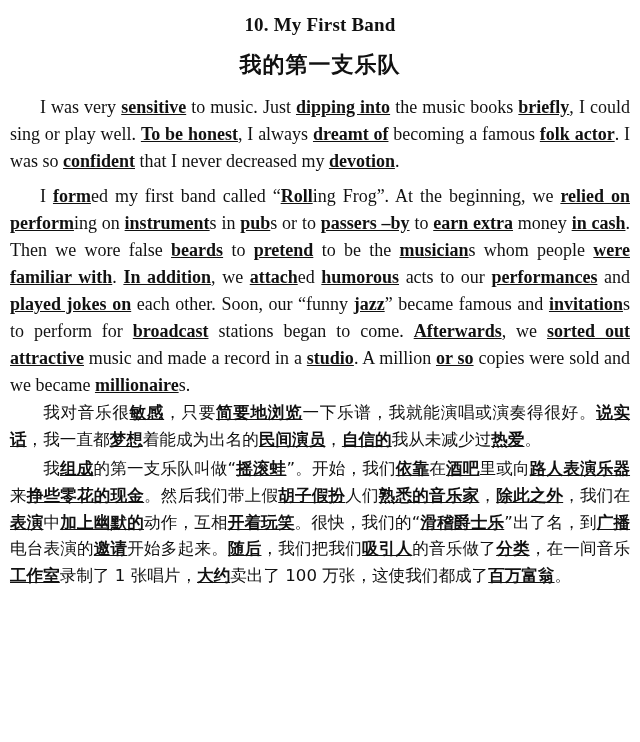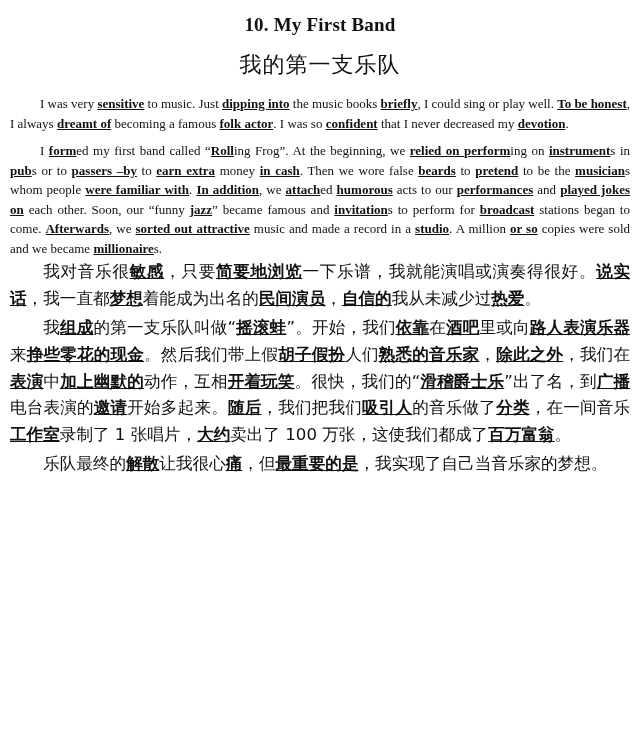--- a/index.html
+++ b/index.html
@@ -25,29 +25,29 @@
   .title-en {
     text-align: center;
     font-weight: bold;
     font-size: 19px;
     letter-spacing: 0.2px;
     margin: 6px 0 14px 0;
     font-family: "Liberation Serif", serif;
   }
   .title-cn {
     text-align: center;
-    font-weight: normal;
+    font-weight: bold;
     font-size: 22px;
     margin: 0 0 14px 0;
     font-family: "DejaVu Sans", sans-serif;
     letter-spacing: 1px;
   }
   .en-block p {
     margin: 8px 0 1px 0;
-    font-size: 13px;
+    font-size: 18px;
     line-height: 1.5;
     text-align: justify;
     text-justify: inter-word;
     text-indent: 30px;
     font-family: "Liberation Serif", serif;
   }
   .cn-block {
   }
   .cn-block p {
     margin: 0 0 2px 0;
@@ -73,16 +73,15 @@
   <div class="title-cn">我的第一支乐队</div>
 
   <div class="en-block">
     <p>I was very <b><u>sensitive</u></b> to music. Just <b><u>dipping into</u></b> the music books <b><u>briefly</u></b>, I could sing or play well. <b><u>To be honest</u></b>, I always <b><u>dreamt of</u></b> becoming a famous <b><u>folk actor</u></b>. I was so <b><u>confident</u></b> that I never decreased my <b><u>devotion</u></b>.</p>
     <p>I <b><u>form</u></b>ed my first band called “<b><u>Roll</u></b>ing Frog”. At the beginning, we <b><u>relied on perform</u></b>ing on <b><u>instrument</u></b>s in <b><u>pub</u></b>s or to <b><u>passers –by</u></b> to <b><u>earn extra</u></b> money <b><u>in cash</u></b>. Then we wore false <b><u>beards</u></b> to <b><u>pretend</u></b> to be the <b><u>musician</u></b>s whom people <b><u>were familiar with</u></b>. <b><u>In addition</u></b>, we <b><u>attach</u></b>ed <b><u>humorous</u></b> acts to our <b><u>performances</u></b> and <b><u>played jokes on</u></b> each other. Soon, our “funny <b><u>jazz</u></b>” became famous and <b><u>invitation</u></b>s to perform for <b><u>broadcast</u></b> stations began to come. <b><u>Afterwards</u></b>, we <b><u>sorted out attractive</u></b> music and made a record in a <b><u>studio</u></b>. A million <b><u>or so</u></b> copies were sold and we became <b><u>millionaire</u></b>s.</p>
   </div>
 
   <div class="cn-block">
     <p>我对音乐很<b><u>敏感</u></b>，只要<b><u>简要地浏览</u></b>一下乐谱，我就能演唱或演奏得很好。<b><u>说实话</u></b>，我一直都<b><u>梦想</u></b>着能成为出名的<b><u>民间演员</u></b>，<b><u>自信的</u></b>我从未减少过<b><u>热爱</u></b>。</p>
     <p>我<b><u>组成</u></b>的第一支乐队叫做“<b><u>摇滚蛙</u></b>”。开始，我们<b><u>依靠</u></b>在<b><u>酒吧</u></b>里或向<b><u>路人表演乐器</u></b>来<b><u>挣些零花的现金</u></b>。然后我们带上假<b><u>胡子假扮</u></b>人们<b><u>熟悉的音乐家</u></b>，<b><u>除此之外</u></b>，我们在<b><u>表演</u></b>中<b><u>加上幽默的</u></b>动作，互相<b><u>开着玩笑</u></b>。很快，我们的“<b><u>滑稽爵士乐</u></b>”出了名，到<b><u>广播</u></b>电台表演的<b><u>邀请</u></b>开始多起来。<b><u>随后</u></b>，我们把我们<b><u>吸引人</u></b>的音乐做了<b><u>分类</u></b>，在一间音乐<b><u>工作室</u></b>录制了 1 张唱片，<b><u>大约</u></b>卖出了 100 万张，这使我们都成了<b><u>百万富翁</u></b>。</p>
-    <p>乐队最终的<b><u>解散</u></b>让我很心<b><u>痛</u></b>，但<b><u>最重要的是</u></b>，我实现了自己当音乐家的梦想。</p>
   </div>
 
 </div>
 
 </body></html>

